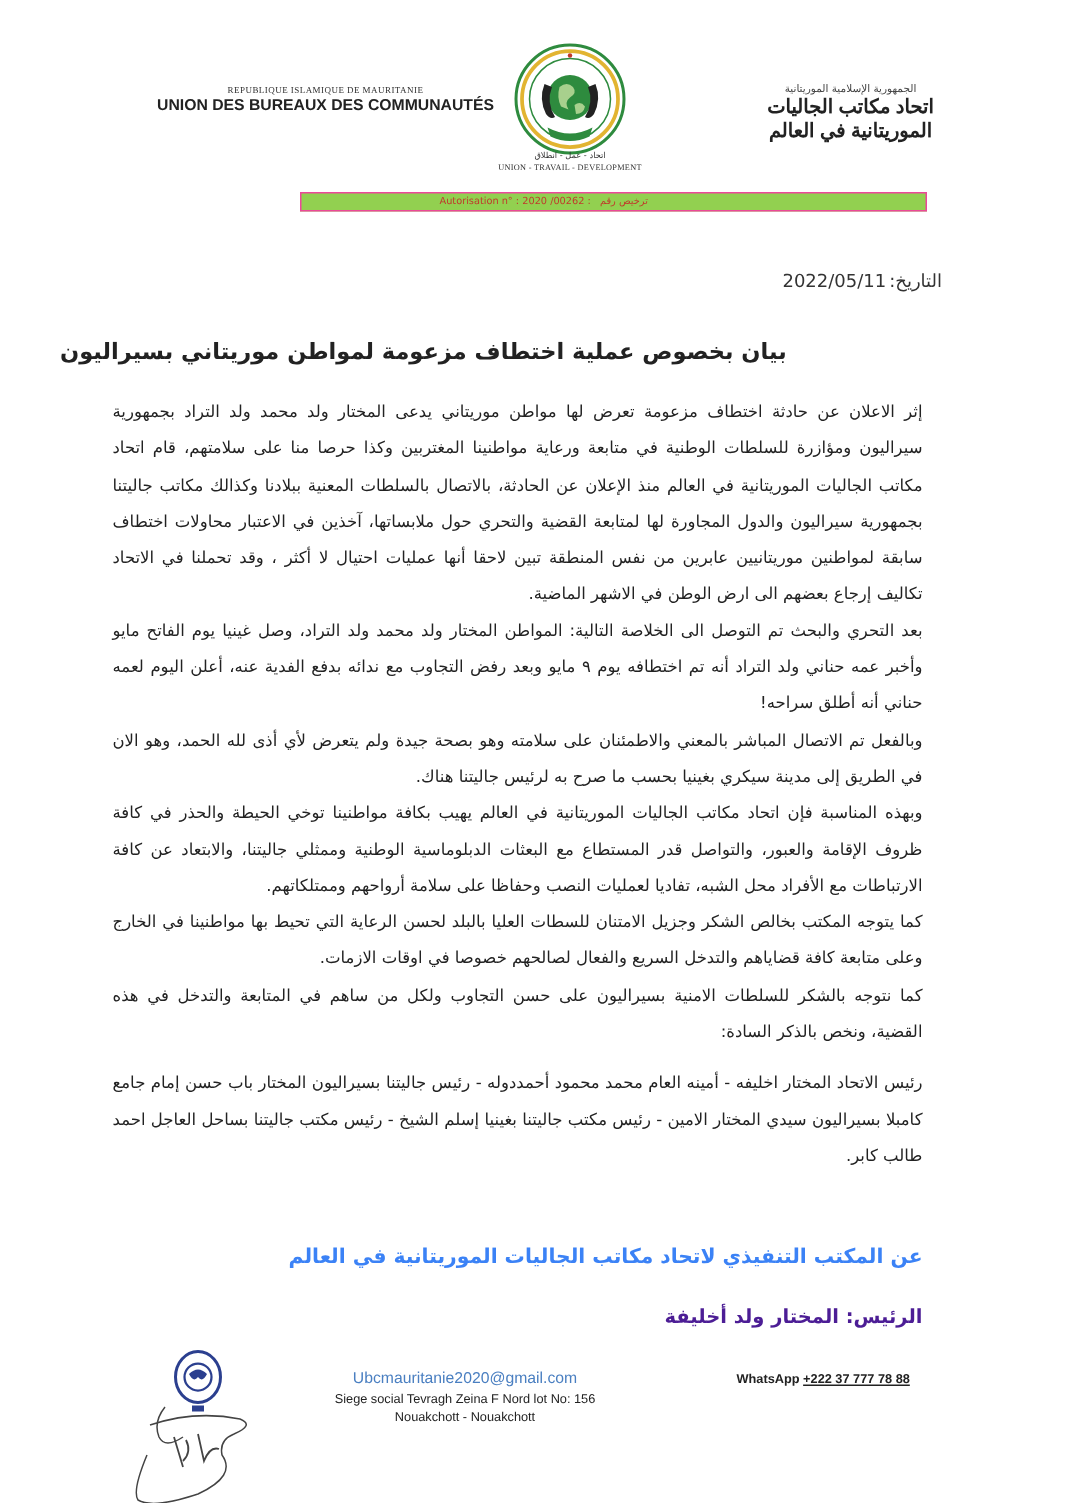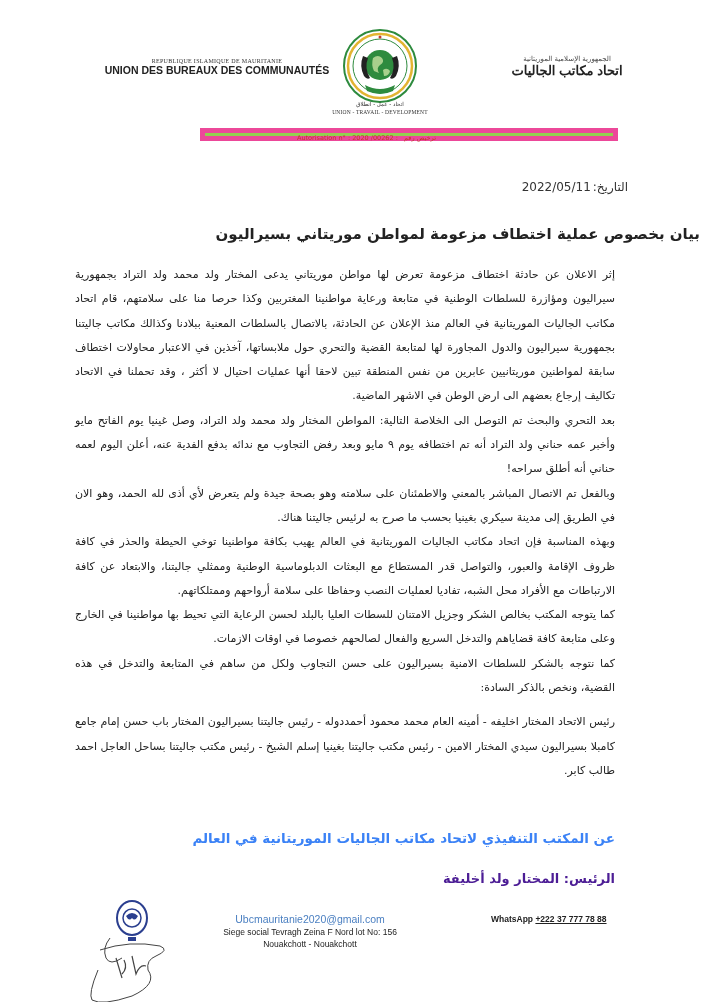--- a/index.html
+++ b/index.html
@@ -9,29 +9,29 @@
   
   .hdr-left { position: absolute; left: 92px; top: 58px; width: 250px; text-align: center; }
   .hdr-left .small { font-family: "Liberation Serif", serif; font-size: 6px; letter-spacing: 0.3px; color: #333; }
   .hdr-left .big { font-family: "Liberation Sans", sans-serif; font-weight: bold; font-size: 10.5px; line-height: 13px; color: #222; }
   .hdr-right { position: absolute; left: 462px; top: 55px; width: 210px; text-align: center; direction: rtl; }
   .hdr-right .small { font-size: 7px; color: #444; }
   .hdr-right .big { font-family: Liberation Sans, sans-serif; font-weight: bold; font-size: 13px; line-height: 16px; color: #222; }
   .logo { position: absolute; left: 330px; top: 28px; width: 100px; height: 76px; }
   .logo-motto-ar { position: absolute; left: 330px; top: 101px; width: 100px; text-align: center; font-size: 5.5px; color: #333; direction: rtl; }
   .logo-motto { position: absolute; left: 326px; top: 109px; width: 108px; text-align: center; font-family: "Liberation Serif", serif; font-size: 5.5px; color: #333; letter-spacing: 0.2px; }
-  .auth-bar { position: absolute; left: 200px; top: 128px; width: 418px; height: 13px; background: #92d050; border: 5px solid #ec4899; box-sizing: border-box; font-size: 6.5px; color: #c0392b; line-height: 11px; padding-left: 92px; }
+  .auth-bar { position: absolute; left: 200px; top: 128px; width: 418px; height: 13px; background: #92d050; border: 1px solid #ec4899; box-sizing: border-box; font-size: 6.5px; color: #c0392b; line-height: 11px; padding-left: 92px; }
   .auth-bar .ar { direction: rtl; unicode-bidi: embed; margin-left: 4px; }
 
   
   .date { position: absolute; right: 92px; top: 180px; font-size: 12px; color: #333; direction: rtl; }
   .date .lbl { margin-left: 2px; }
 
   
-  .title { position: absolute; left: 40px; width: 660px; top: 225px; text-align: right; font-weight: bold; font-size: 15px; direction: rtl; color: #222; }
+  .title { position: absolute; left: 40px; width: 660px; top: 225px; text-align: left; font-weight: bold; font-size: 15px; direction: rtl; color: #222; }
 
   
   .body { position: absolute; left: 75px; width: 540px; top: 263px; direction: rtl; text-align: justify; font-size: 11px; line-height: 24.3px; color: #222; }
   .body p { margin: 0; }
   .body p.gap { margin-top: 10px; }
 
   .closing { position: absolute; left: 75px; width: 540px; top: 830px; direction: rtl; font-weight: bold; font-size: 13.5px; color: #3b82f6; }
   .president { position: absolute; left: 75px; width: 540px; top: 871px; direction: rtl; font-weight: bold; font-size: 13px; color: #4c1d95; }
 
   
@@ -63,20 +63,21 @@
     <path d="M67 28 q4 10 -1 20 q-3 4 -6 2 q6 -10 2 -20z" fill="#222"></path>
     <path d="M35 57 q15 8 30 0 l-2 6 q-13 6 -26 0z" fill="#2e8b3e"></path>
     <circle cx="50" cy="9" r="1.5" fill="#c0392b"></circle>
   </svg>
   <div class="logo-motto-ar">اتحاد - عمل - انطلاق</div>
   <div class="logo-motto">UNION - TRAVAIL - DEVELOPMENT</div>
 
   <div class="hdr-right">
     <div class="small">الجمهورية الإسلامية الموريتانية</div>
     <div class="big">اتحاد مكاتب الجاليات</div>
+    <div class="big">الموريتانية في العالم</div>
   </div>
 
   <div class="auth-bar">
     <span>Autorisation n° : 2020 /00262 :</span>
     <span class="ar">ترخيص رقم</span>
   </div>
 
   <div class="date">
     <span class="lbl">التاريخ:</span><span>2022/05/11</span>
   </div>

